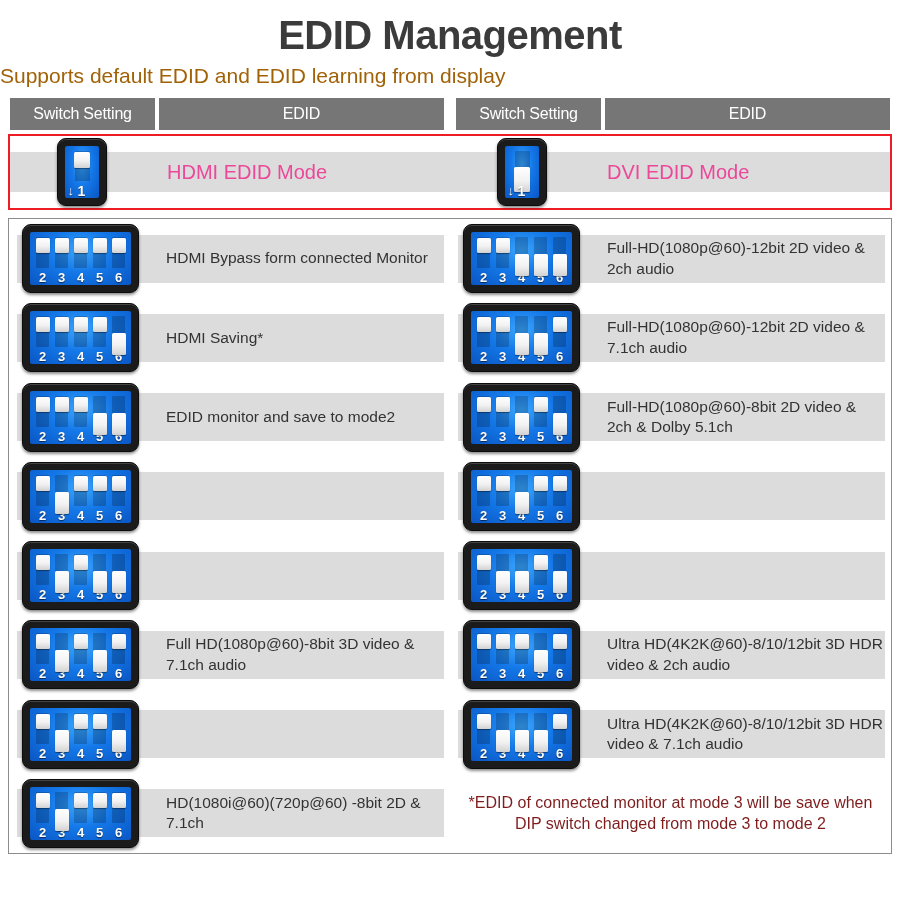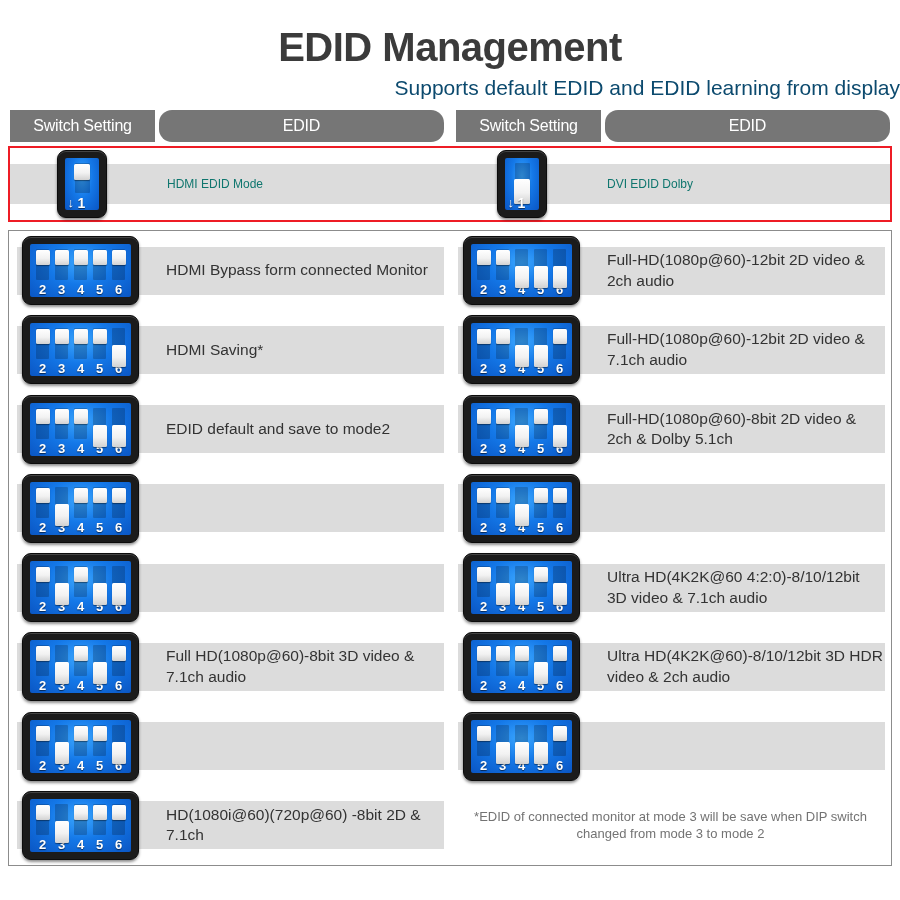--- a/index.html
+++ b/index.html
@@ -11,27 +11,27 @@
   }
   #page { position: relative; width: 900px; height: 900px; background:#fff; }
 
   
   .title {
     text-align: center;
     font-size: 40px;
     font-weight: bold;
     color: #3b3b3b;
     letter-spacing: -0.5px;
-    padding-top: 24px;
+    padding-top: 12px;
     line-height: 1.15;
   }
   .subtitle {
-    text-align: right;
+    text-align: left;
     font-size: 21px;
-    color: #0c4a6e;
+    color: #a16207;
     padding-top: 6px;
     padding-bottom: 10px;
   }
 
   
   .header-row {
     display: flex;
     height: 32px;
     margin: 0 10px 0 10px;
     gap: 4px;
@@ -40,21 +40,21 @@
     background: #767676;
     color: #ffffff;
     font-weight: normal;
     font-size: 16px;
     display: flex;
     align-items: center;
     justify-content: center;
     letter-spacing: -0.2px;
   }
   .hcell.sw { width: 145px; }
-  .hcell.ed { flex: 1; border-radius: 13px; }
+  .hcell.ed { flex: 1; }
   .hgap { width: 4px; background: #ffffff; }
 
   
   .red-block {
     margin: 4px 8px 0 8px;
     border: 2px solid #ee1c25;
     height: 76px;
     position: relative;
     background: #ffffff;
     display: flex;
@@ -65,22 +65,22 @@
     left: 0; right: 0;
     top: 50%;
     transform: translateY(-50%);
     height: 40px;
     background: #dcdcdc;
   }
   .red-sw { width: 143px; display: flex; align-items: center; justify-content: center; position: relative; z-index: 2; }
   .red-label {
     flex: 1;
     position: relative; z-index: 2;
-    font-size: 12px;
-    color: #0f766e;
+    font-size: 20px;
+    color: #ec4899;
     padding-left: 14px;
   }
 
   
   .main-block {
     margin: 8px 8px 0 8px;
     border: 1px solid #8c8c8c;
     height: 636px;
     display: flex;
     background: #ffffff;
@@ -115,23 +115,23 @@
     color: #333333;
     padding-left: 14px;
     padding-right: 8px;
   }
   .footnote {
     flex: 1;
     display: flex;
     align-items: center;
     justify-content: center;
     text-align: center;
-    font-size: 13px;
+    font-size: 16px;
     line-height: 1.35;
-    color: #737373;
+    color: #7f1d1d;
     padding: 0 16px;
     position: relative; z-index: 2;
   }
 
   
   .dip {
     background: #1b1b1b;
     border-radius: 9px;
     padding: 7px;
     box-shadow: 0 2px 3px rgba(0,0,0,0.45), inset 0 1px 0 rgba(255,255,255,0.18);
@@ -272,21 +272,21 @@
       <div class="red-sw">
         <div class="dip1">
           <div class="dip1-inner">
             <div class="dip1-slot"></div>
             <div class="dip1-lever down"></div>
             <div class="dip1-arrow">↓</div>
             <div class="dip1-num">1</div>
           </div>
         </div>
       </div>
-      <div class="red-label">DVI EDID Dolby</div>
+      <div class="red-label">DVI EDID Mode</div>
     </div>
   </div>
 
   <div class="main-block">
     <div class="col left" id="left-col">
         <div class="row">
           <div class="band"></div>
           <div class="sw-cell">
             <div class="dip">
               <div class="dip-inner">
@@ -381,21 +381,21 @@
                   <div class="lever down"></div>
                 </div>
                 <div class="sw-col">
                   <div class="slot"></div>
                   <div class="num">6</div>
                   <div class="lever down"></div>
                 </div>
               </div>
             </div>
           </div>
-          <div class="txt-cell">EDID default and save to mode2</div>
+          <div class="txt-cell">EDID monitor and save to mode2</div>
         </div>
         <div class="row">
           <div class="band"></div>
           <div class="sw-cell">
             <div class="dip">
               <div class="dip-inner">
                 <div class="sw-col">
                   <div class="slot"></div>
                   <div class="num">2</div>
                   <div class="lever up"></div>
@@ -729,21 +729,20 @@
                   <div class="lever up"></div>
                 </div>
                 <div class="sw-col">
                   <div class="slot"></div>
                   <div class="num">6</div>
                   <div class="lever down"></div>
                 </div>
               </div>
             </div>
           </div>
-          <div class="txt-cell">Ultra HD(4K2K@60 4:2:0)-8/10/12bit 3D video &amp; 7.1ch audio</div>
         </div>
         <div class="row">
           <div class="band"></div>
           <div class="sw-cell">
             <div class="dip">
               <div class="dip-inner">
                 <div class="sw-col">
                   <div class="slot"></div>
                   <div class="num">2</div>
                   <div class="lever up"></div>
@@ -799,18 +798,19 @@
                   <div class="lever down"></div>
                 </div>
                 <div class="sw-col">
                   <div class="slot"></div>
                   <div class="num">6</div>
                   <div class="lever up"></div>
                 </div>
               </div>
             </div>
           </div>
+          <div class="txt-cell">Ultra HD(4K2K@60)-8/10/12bit 3D HDR video &amp; 7.1ch audio</div>
         </div>
         <div class="footnote">*EDID of connected monitor at mode 3 will be save when DIP switch changed from mode 3 to mode 2</div>
       </div>
   </div>
 
 </div>
 
 </body></html>

